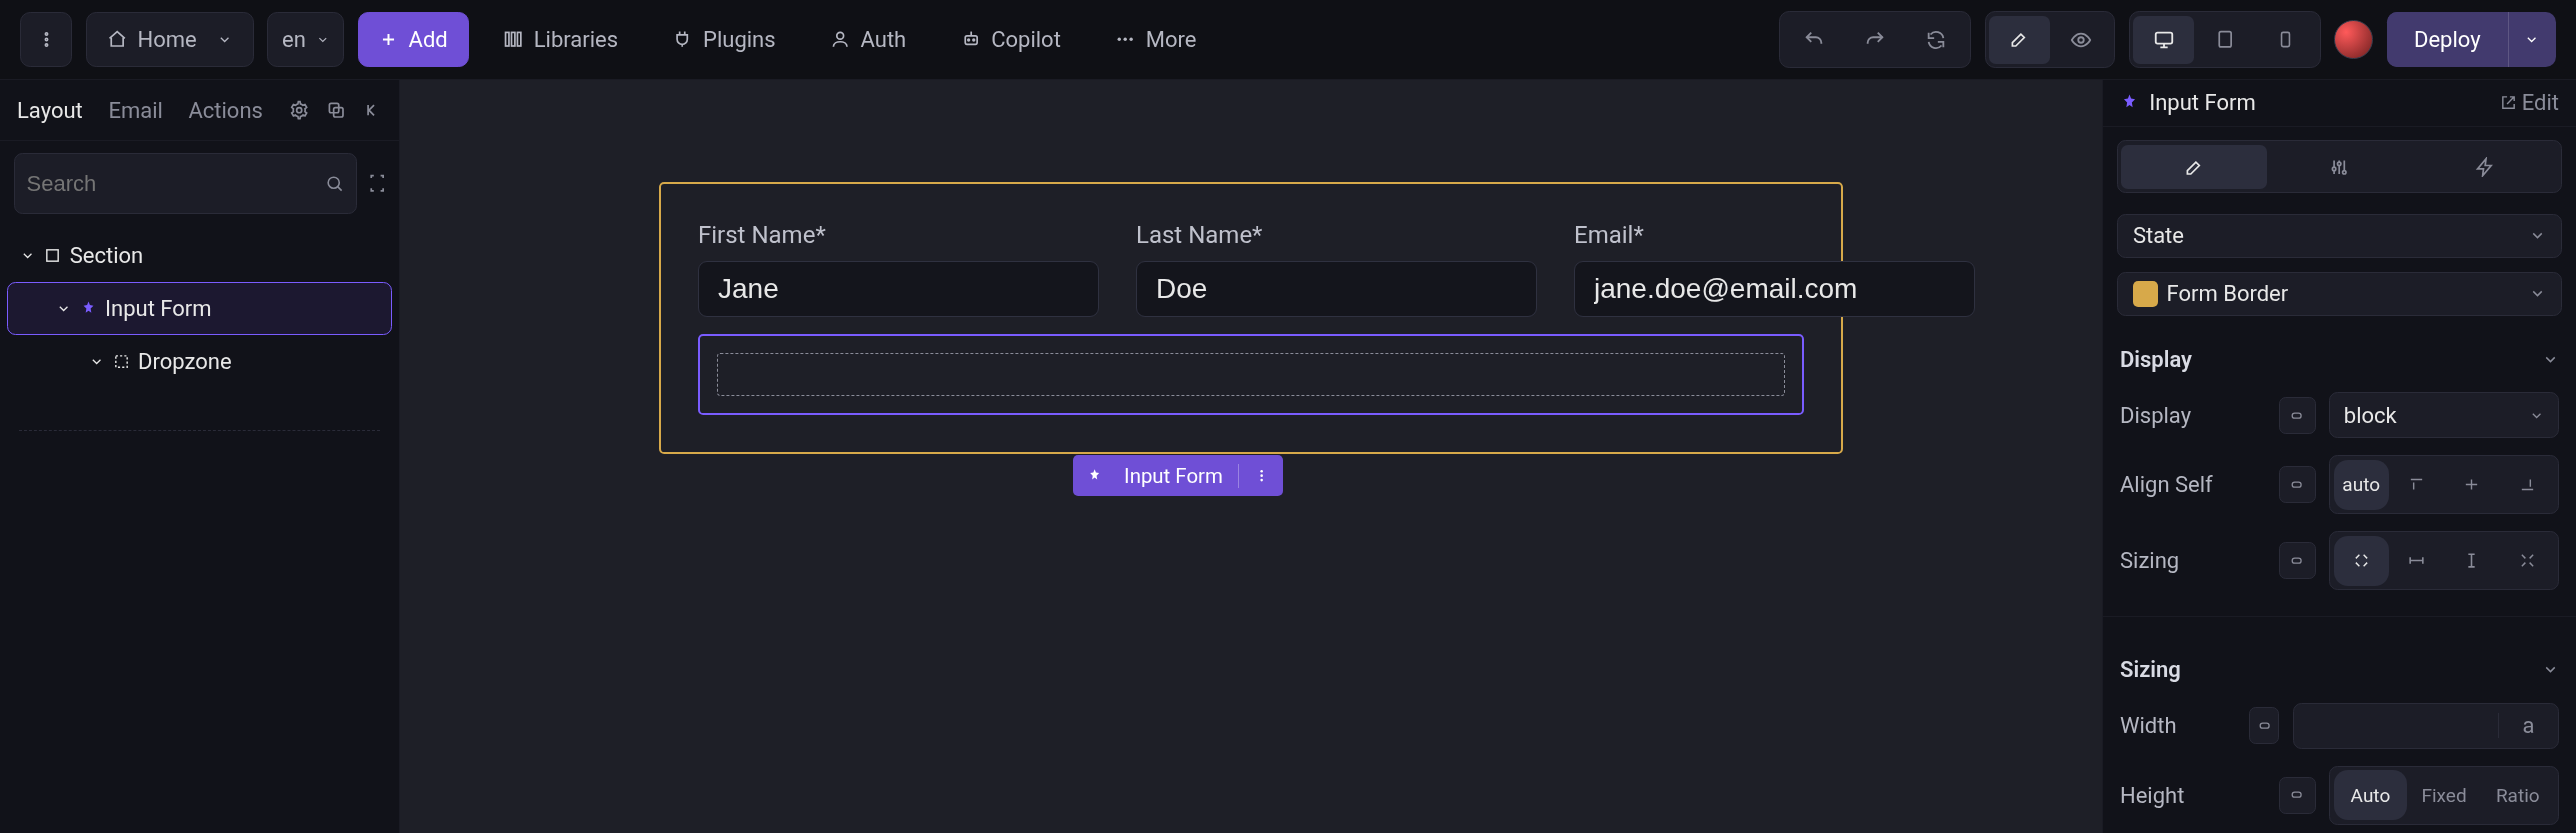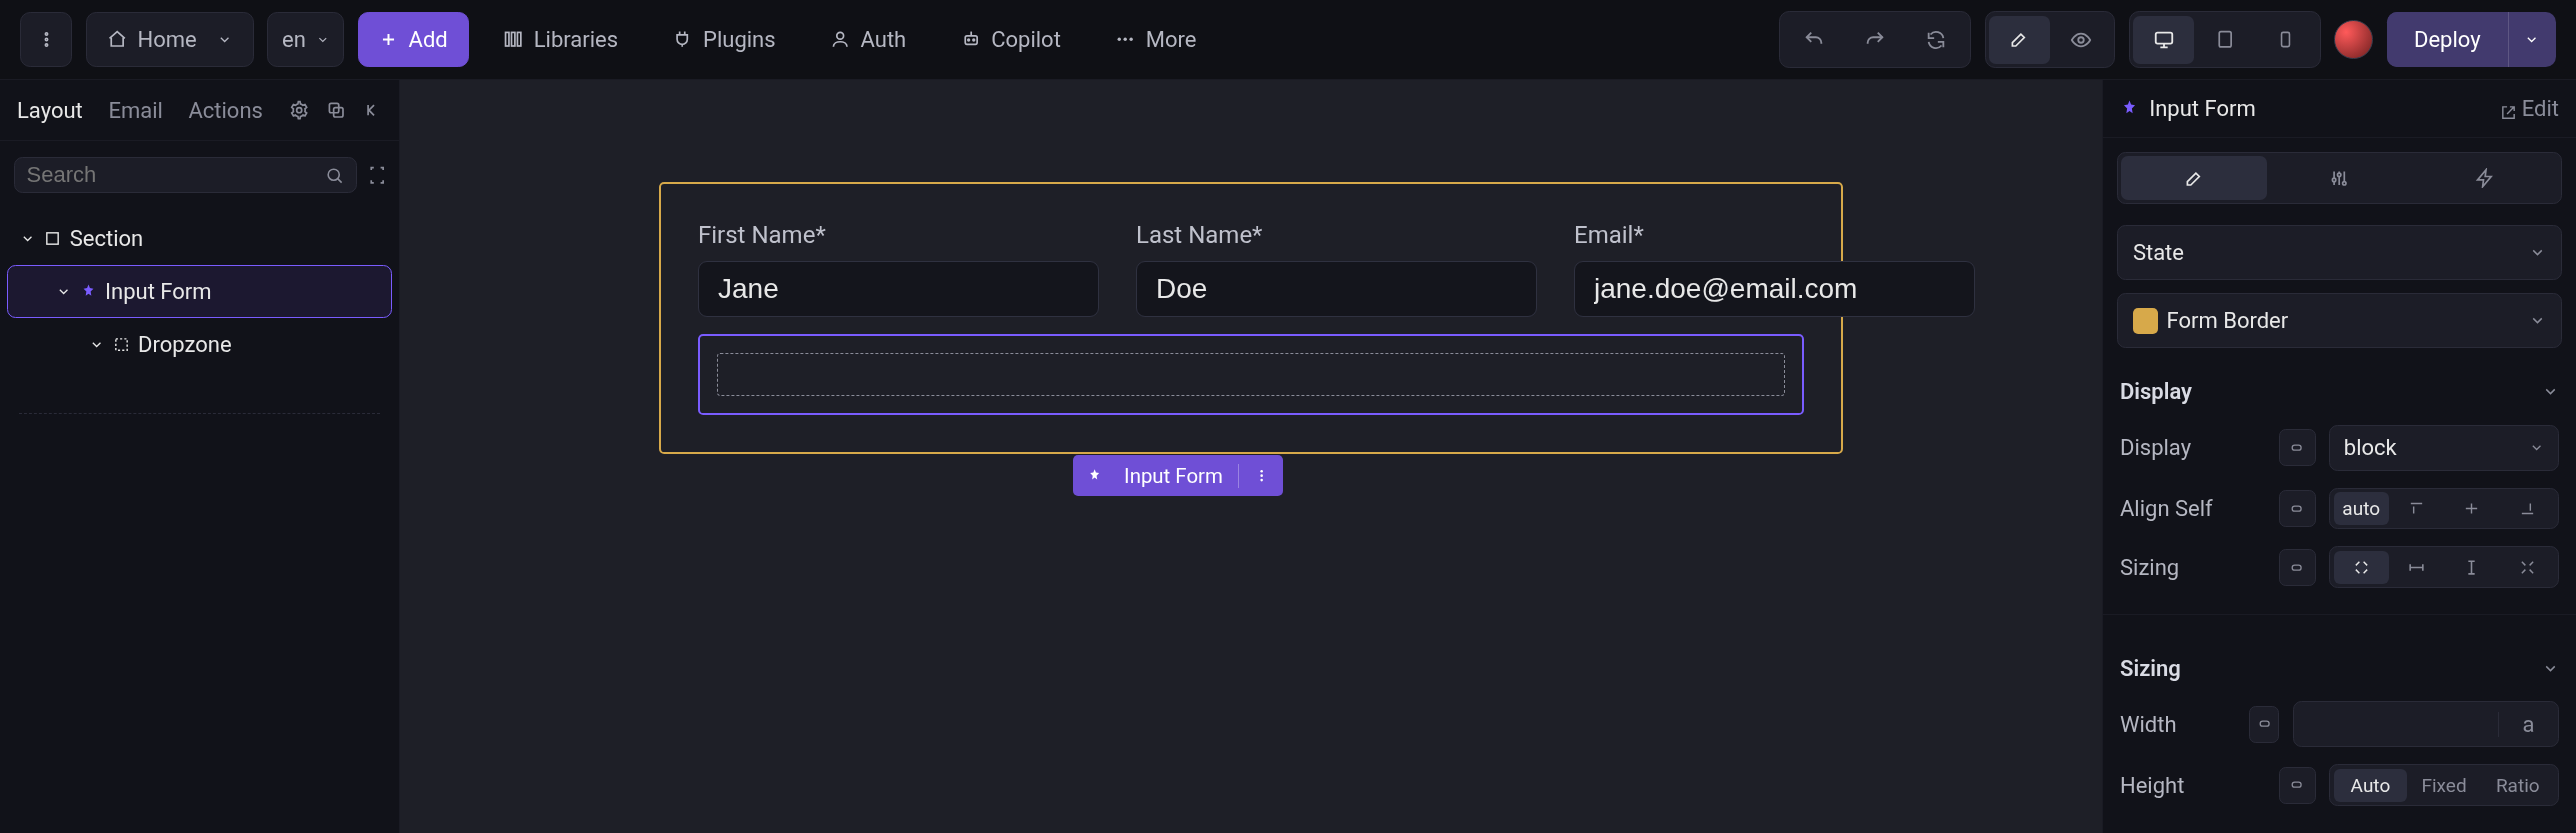--- a/index.html
+++ b/index.html
@@ -25,21 +25,21 @@
 
 .main{display:flex;height:calc(833px - 80px)}
 
 
 .left{width:400px;background:#111219;border-right:0.9px solid #1a1b24;display:flex;flex-direction:column}
 .left-hd{display:flex;align-items:center;height:61px;padding:0 17px;gap:25.6px;border-bottom:0.9px solid #1a1b24}
 .lt-tab{color:#8a8c99;cursor:pointer}
 .lt-tab.active{color:#e8e8e8}
 .lt-tools{margin-left:auto;display:flex;gap:17px;color:#8a8c99}
 .search-row{display:flex;align-items:center;gap:10.2px;padding:12px 13.6px}
-.search-box{flex:1;display:flex;align-items:center;background:#1c1d27;border:0.9px solid #2a2b38;border-radius:8.5px;height:36px;padding:16px 12px;color:#8a8c99;gap:10.2px}
+.search-box{flex:1;display:flex;align-items:center;background:#1c1d27;border:0.9px solid #2a2b38;border-radius:8.5px;height:61px;padding:16px 12px;color:#8a8c99;gap:10.2px}
 .search-box input{flex:1;background:transparent;border:none;color:#e8e8e8;outline:none;font-size:22px}
 .expand-btn{width:44px;height:44px;display:flex;align-items:center;justify-content:center;color:#8a8c99}
 
 .tree{padding:3.4px 6.8px}
 .tree-row{display:flex;align-items:center;gap:8.5px;height:53px;border-radius:8.5px;padding:0 8.5px}
 .tree-row .lbl{white-space:nowrap}
 .tree-row.depth0{padding-left:13.6px}
 .tree-row.depth1{padding-left:48px}
 .tree-row.depth2{padding-left:82px}
 .tree-row.selected{border:1.7px solid #7a5cff;background:#1c1830}
@@ -57,41 +57,41 @@
 
 .selection-tag{position:absolute;left:673px;top:375px;display:flex;align-items:center;background:#6f4fd6;border-radius:5.1px;padding:0 6.8px;height:41px;gap:8.5px}
 .selection-tag .txt{color:#fff;font-size:20.4px;padding:0 6.8px}
 .selection-tag .s-btn{width:29px;height:29px;display:flex;align-items:center;justify-content:center;color:#fff}
 .selection-tag .sep{width:0.9px;height:24px;background:rgba(255,255,255,.3)}
 
 
 .right{width:474px;background:#111219;border-left:0.9px solid #1a1b24;display:flex;flex-direction:column}
 .rp-hd{display:flex;align-items:center;height:58px;padding:0 17px;gap:10.2px;border-bottom:0.9px solid #1a1b24}
 .rp-hd .title{flex:1}
-.rp-edit{display:flex;align-items:flex-end;gap:5px;color:#8a8c99}
+.rp-edit{display:flex;align-items:center;gap:5px;color:#8a8c99}
 
 .rp-tabs{display:flex;margin:13.6px;background:#1c1d27;border:0.9px solid #2a2b38;border-radius:8.5px;padding:3.4px}
 .rp-tabs .rcell{flex:1;height:44px;display:flex;align-items:center;justify-content:center;border-radius:6.8px;color:#8a8c99}
 .rp-tabs .rcell.active{background:#2c2e3d;color:#e8e8e8}
 
 .rp-card{margin:6.8px 13.6px;background:#1c1d27;border:0.9px solid #2a2b38;border-radius:8.5px;display:flex;align-items:center;padding:0 15.3px;height:55px;gap:8px}
 .rp-card .flex{flex:1}
 .swatch{width:25.6px;height:25.6px;border-radius:5.1px;background:#d7a94a}
 .chev{color:#8a8c99}
 
 .rp-section-hd{display:flex;align-items:center;padding:24px 17px 12px;color:#d9dbe4;font-weight:600}
 .rp-section-hd .flex{flex:1}
 
 .rp-row{display:flex;align-items:center;padding:8.5px 17px;gap:13.6px}
 .rp-row .lbl{width:145px;color:#b5b7c2}
 .rp-row .state{width:37px;height:37px;border-radius:6.8px;background:#1c1d27;border:0.9px solid #2a2b38;display:flex;align-items:center;justify-content:center;color:#8a8c99}
 .rp-select{flex:1;background:#1c1d27;border:0.9px solid #2a2b38;border-radius:8.5px;height:46px;display:flex;align-items:center;padding:0 13.6px;gap:8.5px}
 .rp-select .flex{flex:1}
 .rp-seg{flex:1;display:flex;background:#1c1d27;border:0.9px solid #2a2b38;border-radius:8.5px;padding:3.4px}
-.rp-seg .sc{flex:1;height:33px;display:flex;align-items:center;justify-content:center;border-radius:6px;color:#8a8c99}
+.rp-seg .sc{flex:1;height:50px;display:flex;align-items:center;justify-content:center;border-radius:14px;color:#8a8c99}
 .rp-seg .sc.active{background:#2c2e3d;color:#e8e8e8}
 .rp-seg .sc.txt{font-size:19px}
 
 .rp-input{flex:1;display:flex;background:#1c1d27;border:0.9px solid #2a2b38;border-radius:8.5px;height:46px;align-items:center}
 .rp-input input{flex:1;background:transparent;border:none;padding:0 13.6px;color:#e8e8e8}
 .rp-input .unit{width:60px;border-left:0.9px solid #2a2b38;display:flex;align-items:center;justify-content:center;color:#8a8c99}
 
 .divider{height:0.9px;background:#1a1b24;margin:17px 0}
 
 .ic{display:inline-flex}

